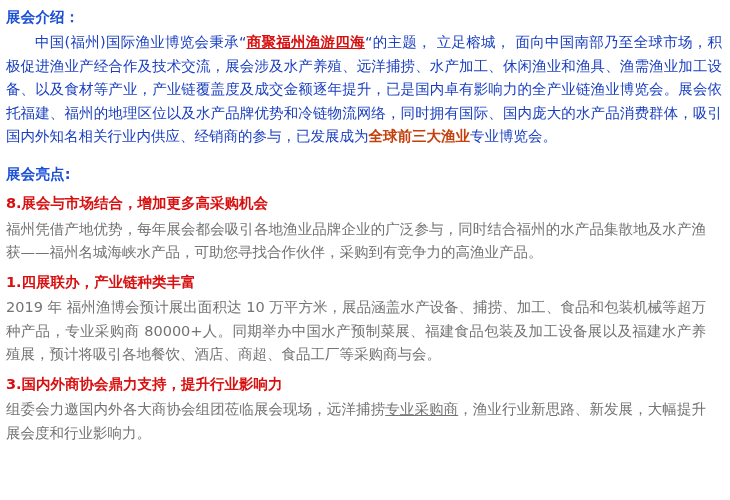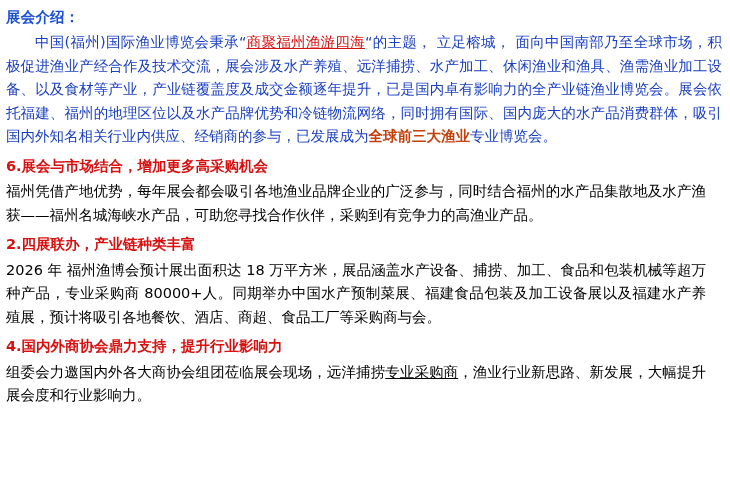--- a/index.html
+++ b/index.html
@@ -38,32 +38,32 @@
   }
   .para.indent {
     text-indent: 2em;
   }
   .red-title {
     color: #d81010;
     font-weight: bold;
     margin: 6px 0 2px 0;
   }
   .body-green {
-    color: #000000;
+    color: #737373;
     margin: 0 16px 2px 0;
     text-align: justify;
     text-justify: inter-ideograph;
   }
   .em-red {
     color: #c2410c;
     font-weight: bold;
   }
   .em-red-underline {
     color: #d81010;
-    font-weight: normal;
+    font-weight: bold;
     text-decoration: underline;
   }
   .u {
     text-decoration: underline;
   }
   .inline {
     display: inline;
   }
   .section {
     margin-bottom: 0;
@@ -71,29 +71,30 @@
 </style>
 </head>
 <body>
 
 <div class="page">
 
   <div class="heading">展会介绍：</div>
 
   <div class="para indent"><span class="inline">中国(福州)国际渔业博览会秉承</span><span class="inline">“</span><span class="em-red-underline">商聚福州渔游四海</span><span class="inline">“的主题，</span><span class="inline"> 立足榕城， 面向中国南部乃至全球市场，积极促进渔业产经合作及技术交流，展会涉及水产养殖、远洋捕捞、水产加工、休闲渔业和渔具、渔需渔业加工设备、以及食材等产业，产业链覆盖度及成交金额逐年提升，已是国内卓有影响力的全产业链渔业博览会。展会依托福建、福州的地理区位以及水产品牌优势和冷链物流网络，同时拥有国际、国内庞大的水产品消费群体，吸引国内外知名相关行业内供应、经销商的参与，已发展成为</span><span class="em-red">全球前三大渔业</span><span class="inline">专业博览会。</span></div>
 
+  <div class="heading heading-gap">展会亮点:</div>
 
   <div class="section">
-    <div class="red-title">6.展会与市场结合，增加更多高采购机会</div>
+    <div class="red-title">8.展会与市场结合，增加更多高采购机会</div>
     <div class="body-green">福州凭借产地优势，每年展会都会吸引各地渔业品牌企业的广泛参与，同时结合福州的水产品集散地及水产渔获——福州名城海峡水产品，可助您寻找合作伙伴，采购到有竞争力的高渔业产品。</div>
   </div>
 
   <div class="section">
-    <div class="red-title">2.四展联办，产业链种类丰富</div>
-    <div class="body-green">2026 年 福州渔博会预计展出面积达 18 万平方米，展品涵盖水产设备、捕捞、加工、食品和包装机械等超万种产品，专业采购商 80000+人。同期举办中国水产预制菜展、福建食品包装及加工设备展以及福建水产养殖展，预计将吸引各地餐饮、酒店、商超、食品工厂等采购商与会。</div>
+    <div class="red-title">1.四展联办，产业链种类丰富</div>
+    <div class="body-green">2019 年 福州渔博会预计展出面积达 10 万平方米，展品涵盖水产设备、捕捞、加工、食品和包装机械等超万种产品，专业采购商 80000+人。同期举办中国水产预制菜展、福建食品包装及加工设备展以及福建水产养殖展，预计将吸引各地餐饮、酒店、商超、食品工厂等采购商与会。</div>
   </div>
 
   <div class="section">
-    <div class="red-title">4.国内外商协会鼎力支持，提升行业影响力</div>
+    <div class="red-title">3.国内外商协会鼎力支持，提升行业影响力</div>
     <div class="body-green"><span class="inline">组委会力邀国内外各大商协会组团莅临展会现场，远洋捕捞</span><span class="u">专业采购商</span><span class="inline">，渔业行业新思路、新发展，大幅提升展会度和行业影响力。</span></div>
   </div>
 
 </div>
 
 </body></html>

